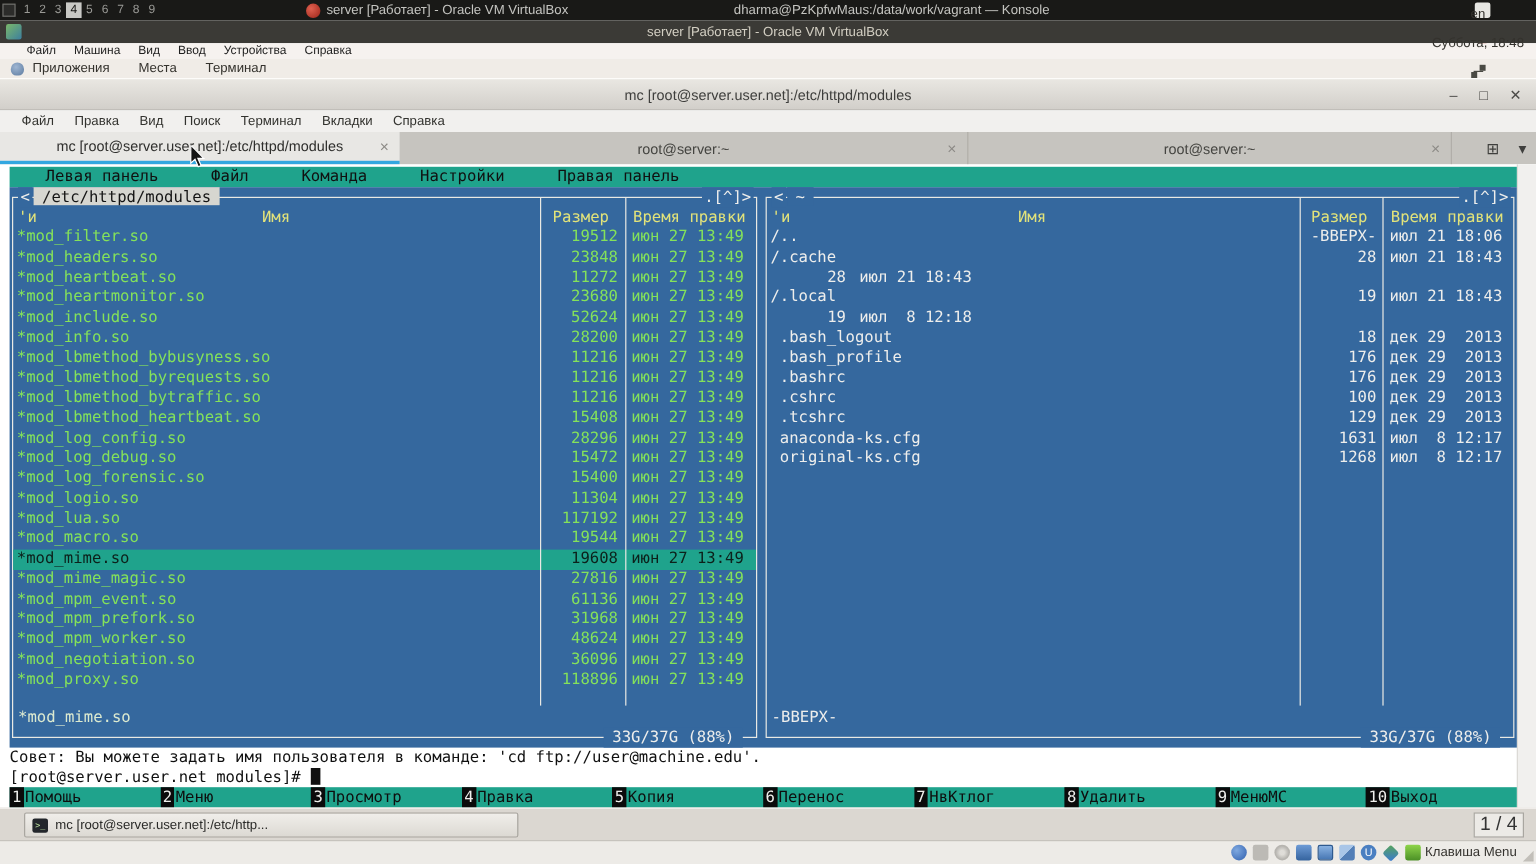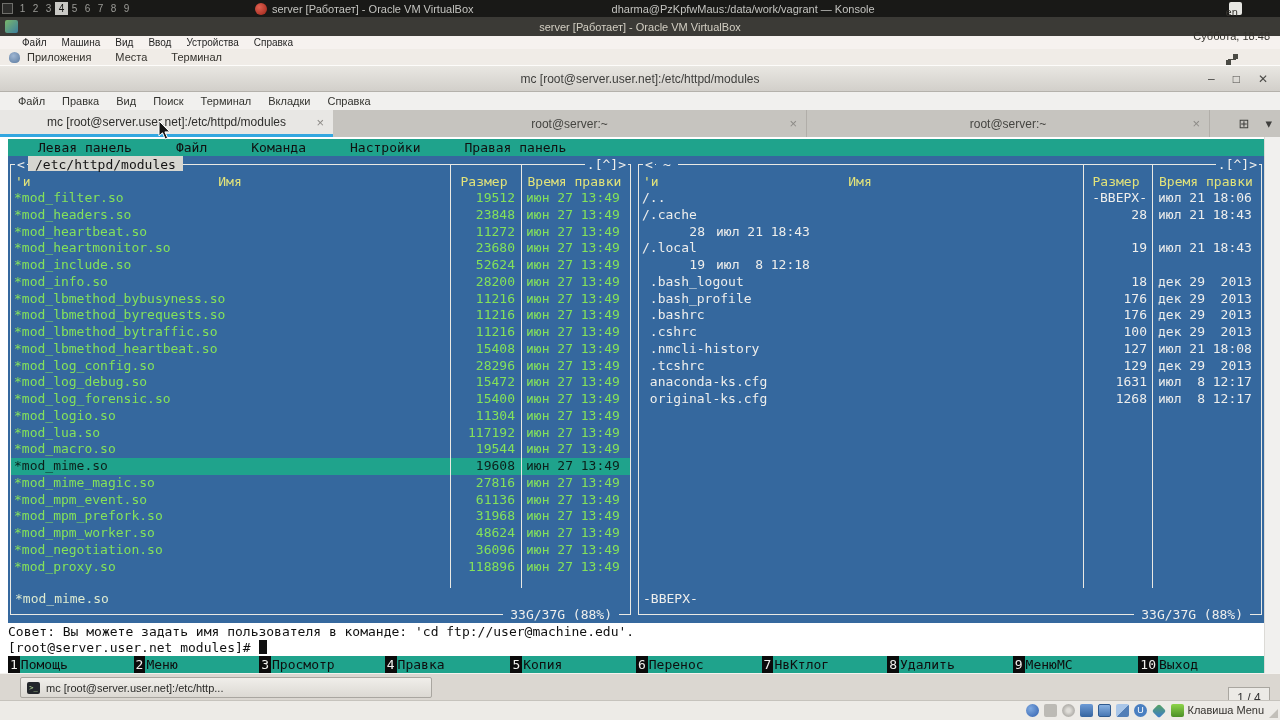--- a/index.html
+++ b/index.html
@@ -139,22 +139,22 @@
   .fkey .lbl { color:#0e0e0e; padding-left:1px; }
 
   
   .guest-taskbar { position:absolute; left:0; top:673px; width:1280px; height:27px;
     background:#dbd7d1; border-top:1px solid #f4f2ef; }
   .task-btn { position:absolute; left:20px; top:3px; width:412px; height:21px;
     background:linear-gradient(#f0eeea,#dcd9d3); border:1px solid #a9a6a0; border-radius:2px;
     display:flex; align-items:center; gap:6px; padding:0 6px; font-size:11px; color:#2a2a28; white-space:nowrap; overflow:hidden; }
   .term-icon { width:13px; height:12px; background:#23262b; border-radius:2px; color:#bfe3a0;
     font-size:7px; line-height:12px; text-align:center; flex:none; font-family:"DejaVu Sans Mono",monospace; }
-  .pager-box { position:absolute; right:10px; top:13px; width:42px; height:21px; background:#eceae6;
-    border:1px solid #a9a6a0; display:flex; align-items:center; justify-content:center; font-size:12px; color:#333; }
+  .pager-box { position:absolute; right:10px; top:3px; width:42px; height:21px; background:#eceae6;
+    border:1px solid #a9a6a0; display:flex; align-items:center; justify-content:center; font-size:16px; color:#333; }
 
   
   .vbox-statusbar { position:absolute; left:0; top:700px; width:1280px; height:20px;
     background:#edebe7; border-top:1px solid #c6c3bd; }
   .vb-icons { position:absolute; right:96px; top:3px; display:flex; gap:5px; align-items:center; }
   .ic { width:13px; height:13px; border-radius:2px; display:inline-block; }
   .ic-mouse { background:radial-gradient(circle at 35% 35%, #7fa9e0, #2f5fae); border-radius:50%; }
   .ic-disk { background:#bcbab5; }
   .ic-cd { background:radial-gradient(circle, #dcdad5 20%, #a9a7a2 60%); border-radius:50%; opacity:.8; }
   .ic-net { background:linear-gradient(#6d9bd6,#35649f); }
@@ -512,25 +512,20 @@
             <span class="fsize">176</span>
             <span class="fdate">дек 29  2013</span>
           </div>
 
           <div class="frow">
             <span class="fname"> .cshrc</span>
             <span class="fsize">100</span>
             <span class="fdate">дек 29  2013</span>
           </div>
 
-          <div class="frow">
-            <span class="fname"> .nmcli-history</span>
-            <span class="fsize">127</span>
-            <span class="fdate">июл 21 18:08</span>
-          </div>
 
           <div class="frow">
             <span class="fname"> .tcshrc</span>
             <span class="fsize">129</span>
             <span class="fdate">дек 29  2013</span>
           </div>
 
           <div class="frow">
             <span class="fname"> anaconda-ks.cfg</span>
             <span class="fsize">1631</span>

